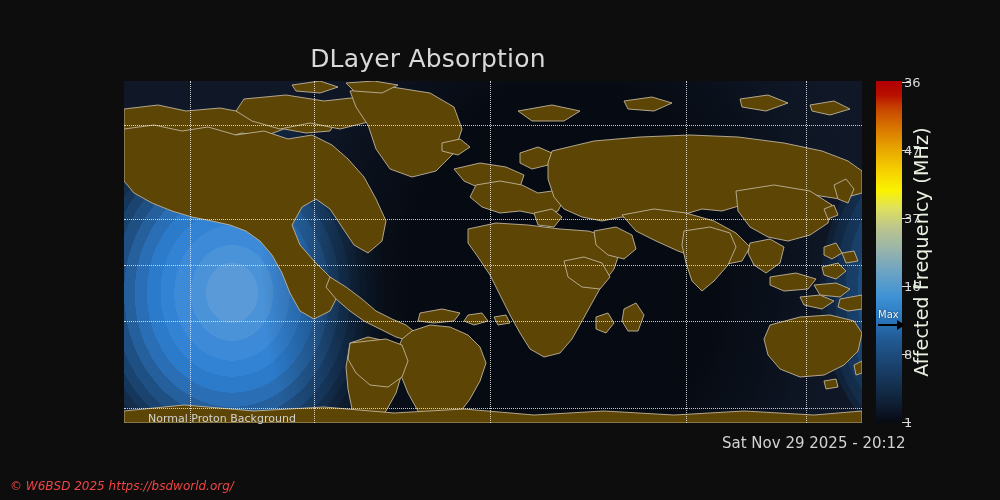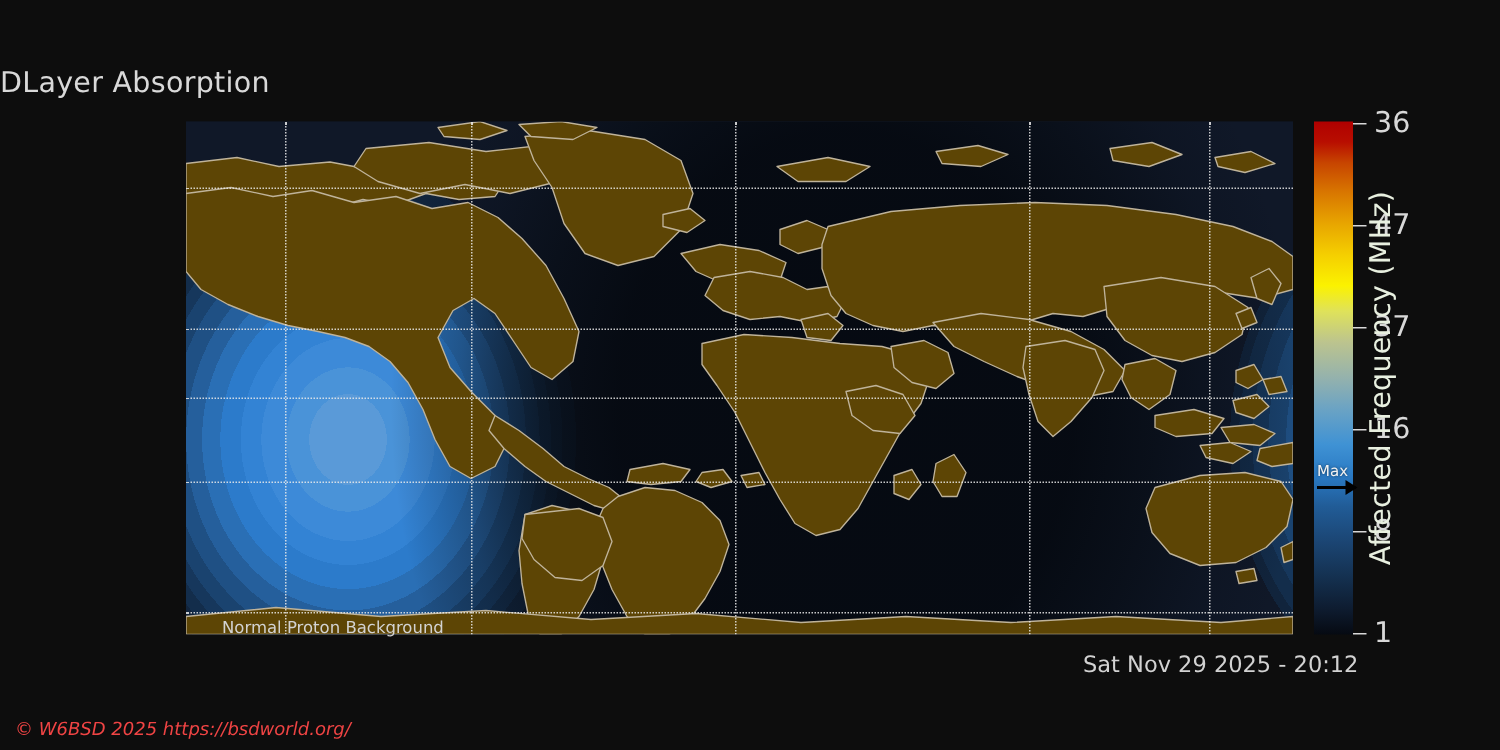--- a/index.html
+++ b/index.html
@@ -7,22 +7,22 @@
     width:1000px;height:500px;
     background:#0d0d0d;
     font-family:"DejaVu Sans","Liberation Sans",sans-serif;
     overflow:hidden;position:relative;
   }
   #app{position:absolute;inset:0;}
 
   
   .title{
     position:absolute;left:0;top:44px;width:856px;
-    text-align:left;color:#d9d9d9;
-    font-size:19px;font-weight:400;letter-spacing:.2px;
+    text-align:center;color:#d9d9d9;
+    font-size:25px;font-weight:400;letter-spacing:.2px;
     white-space:nowrap;
   }
 
   
   .map-frame{
     position:absolute;left:124px;top:81px;width:738px;height:342px;
     overflow:hidden;background:#101828;
   }
   .map-layer{position:absolute;inset:0;}
 
@@ -108,21 +108,21 @@
       #f5cf00 74%,
       #e8a600 80%,
       #d97800 86%,
       #c74400 92%,
       #b80e00 96%,
       #b00000 100%);
   }
   .cb-ticks{position:absolute;left:26px;top:0;height:342px;width:70px;}
   .cb-tick{position:absolute;left:0;height:0;width:9px;border-top:1px solid #d8d8d8;}
   .cb-tlabel{
-    position:absolute;left:14px;color:#d8d8d8;font-size:19px;
+    position:absolute;left:2px;color:#d8d8d8;font-size:13px;
     transform:translateY(-50%);white-space:nowrap;
   }
   .cb-max{
     position:absolute;left:877px;top:310px;width:32px;height:26px;
     pointer-events:none;
   }
   .cb-max .mtxt{
     position:absolute;left:1px;top:0;color:#f2f2f2;font-size:10px;line-height:10px;
     text-shadow:0 0 2px rgba(0,0,0,.6);
   }

